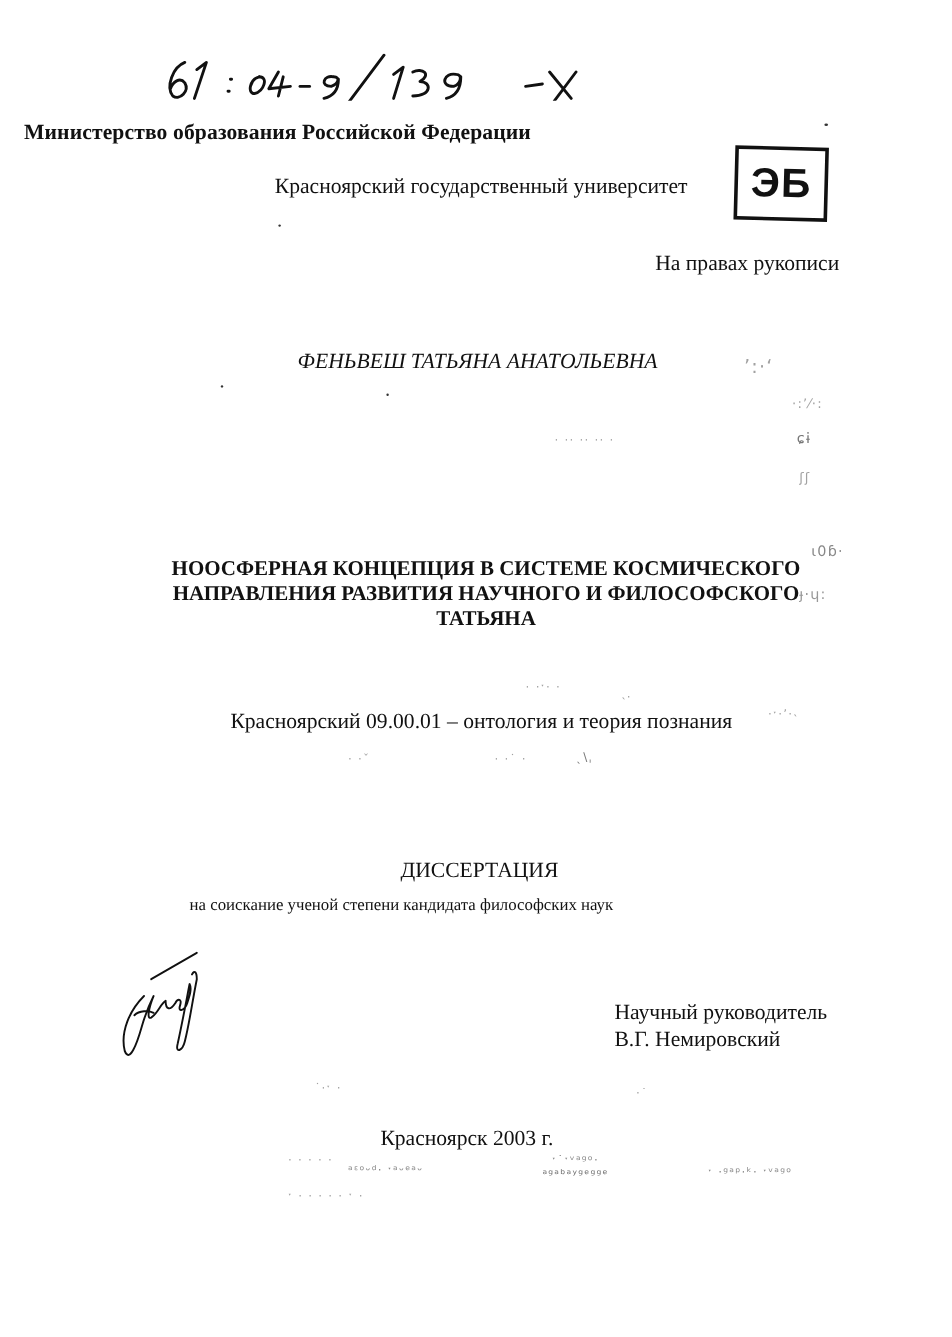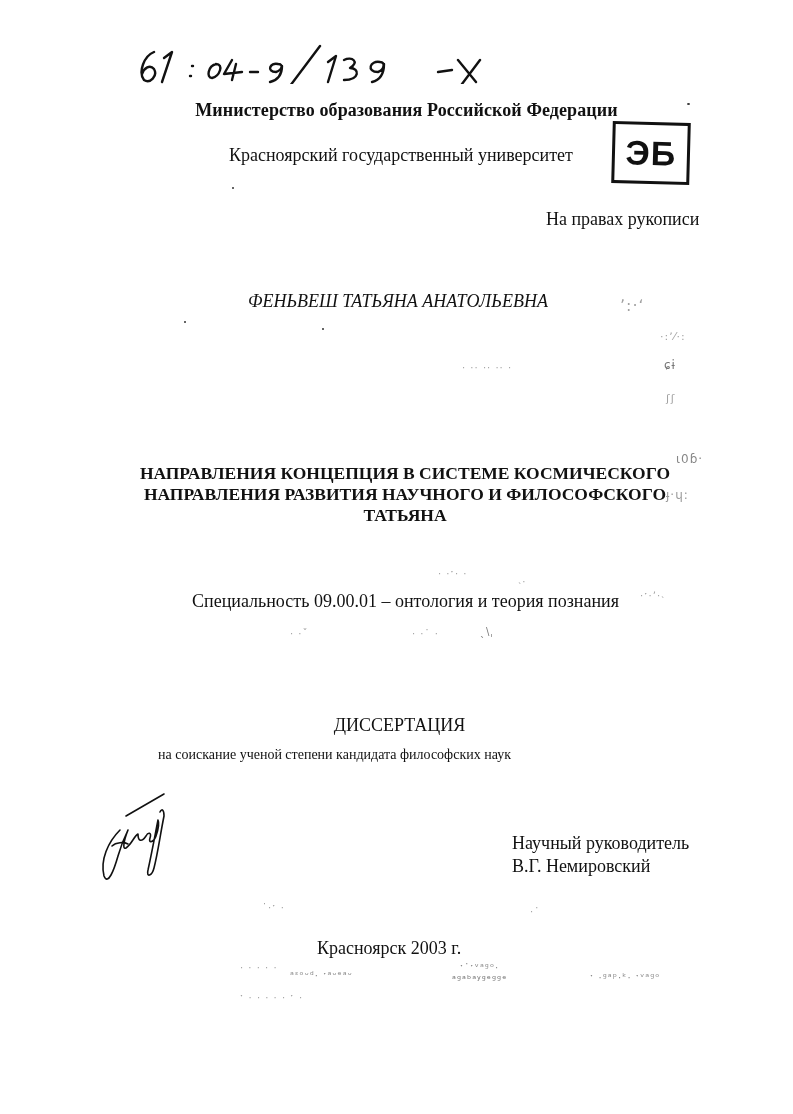--- a/index.html
+++ b/index.html
@@ -18,21 +18,20 @@
     .abs { position: absolute; }
     .handwritten-code {
       left: 132px;
       top: 14px;
       width: 360px;
       height: 70px;
     }
     .ministry {
       left: 0; width: 793px;
       top: 100px;
-      text-align: center;
       padding-left: 20px;
       box-sizing: border-box;
       font-weight: bold;
       font-size: 18px;
       letter-spacing: 0.1px;
     }
     .university {
       left: 229px;
       top: 145px;
       font-size: 18px;
@@ -167,26 +166,26 @@
 
 <div class="abs stamp">
   <span>ЭБ</span>
 </div>
 
 <div class="abs rights">На правах рукописи</div>
 
 <div class="abs author">ФЕНЬВЕШ ТАТЬЯНА АНАТОЛЬЕВНА</div>
 
 <div class="abs title-block">
-  <div>НАПРАВЛЕНИЯ КОНЦЕПЦИЯ В СИСТЕМЕ КОСМИЧЕСКОГО</div>
+  <div>НООСФЕРНАЯ КОНЦЕПЦИЯ В СИСТЕМЕ КОСМИЧЕСКОГО</div>
   <div>НАПРАВЛЕНИЯ РАЗВИТИЯ НАУЧНОГО И ФИЛОСОФСКОГО</div>
   <div>ТАТЬЯНА</div>
 </div>
 
-<div class="abs specialty">Специальность 09.00.01 – онтология и теория познания</div>
+<div class="abs specialty">Красноярский 09.00.01 – онтология и теория познания</div>
 
 <div class="abs doc-type">ДИССЕРТАЦИЯ</div>
 
 <div class="abs degree">на соискание ученой степени кандидата философских наук</div>
 
 <div class="abs signature">
   <svg width="110" height="100" viewBox="0 0 110 100">
     <g fill="none" stroke="#111" stroke-width="1.6" stroke-linecap="round" stroke-linejoin="round">
       <path d="M28 26 L66 4"></path>
       <path d="M22 40 C10 52, 2 70, 6 86 C10 96, 16 80, 20 66 C24 52, 28 44, 30 40 C26 50, 24 60, 28 58 C34 54, 36 46, 40 44 C40 52, 44 52, 48 46 C50 42, 54 42, 52 48 C50 54, 56 52, 58 46 C60 40, 62 34, 60 30 C58 40, 54 62, 50 80 C48 88, 54 86, 56 78 C60 62, 62 46, 66 26 C66 20, 64 18, 62 22"></path>

